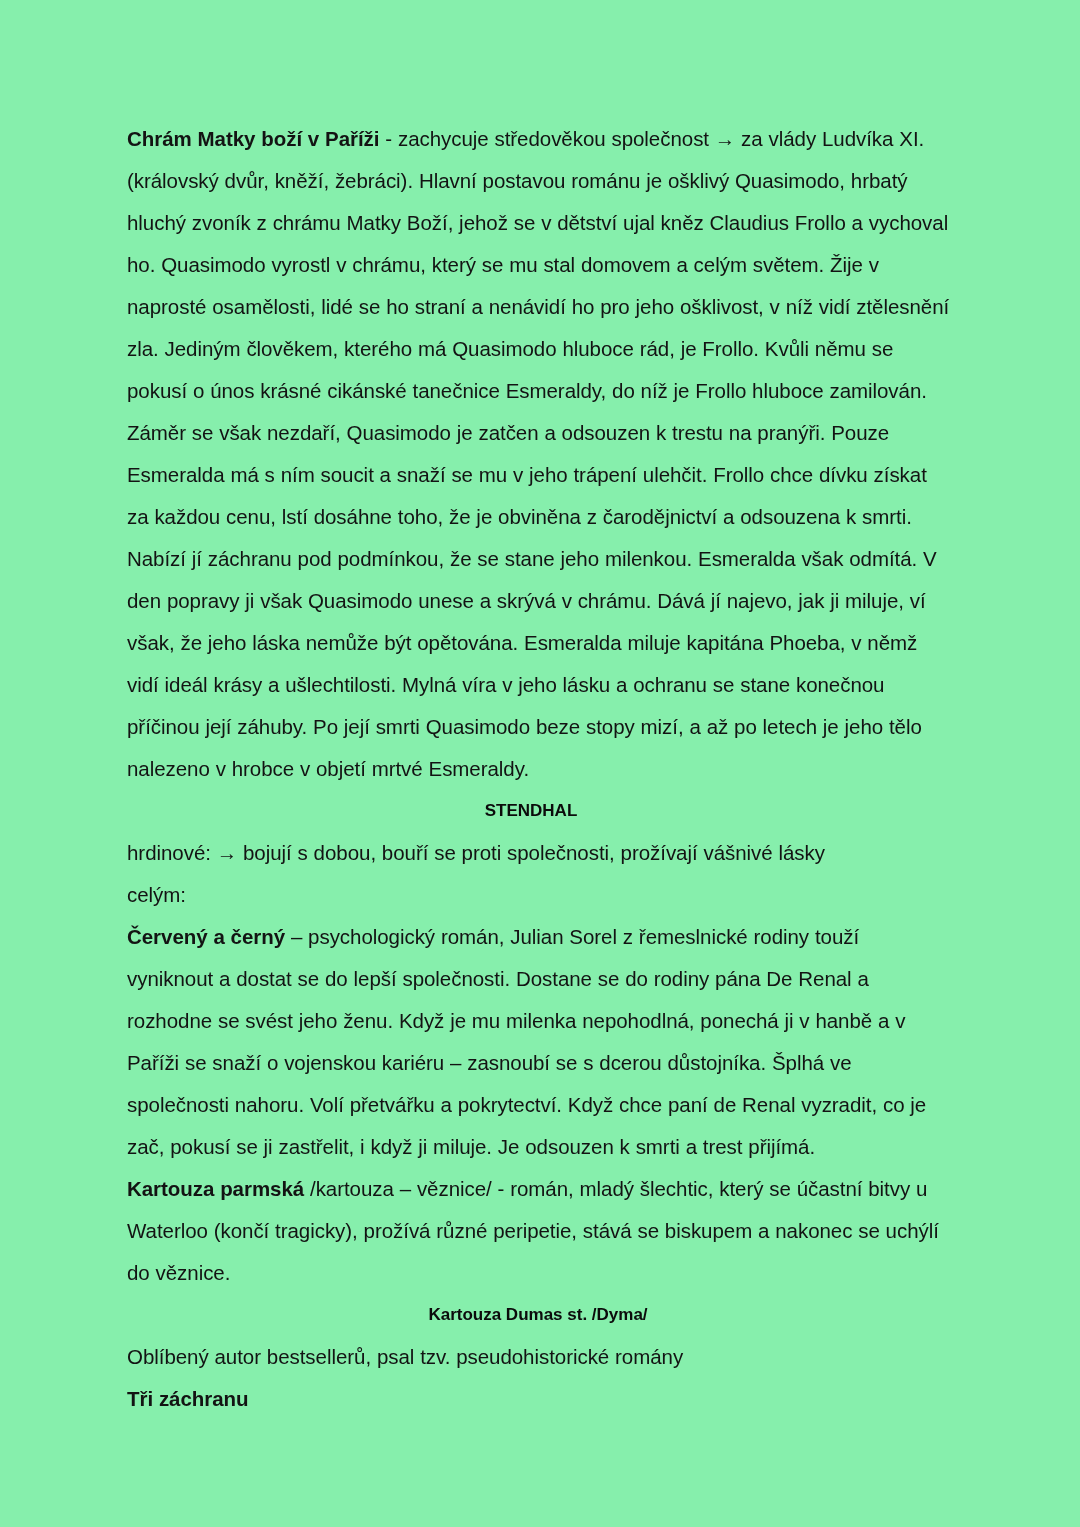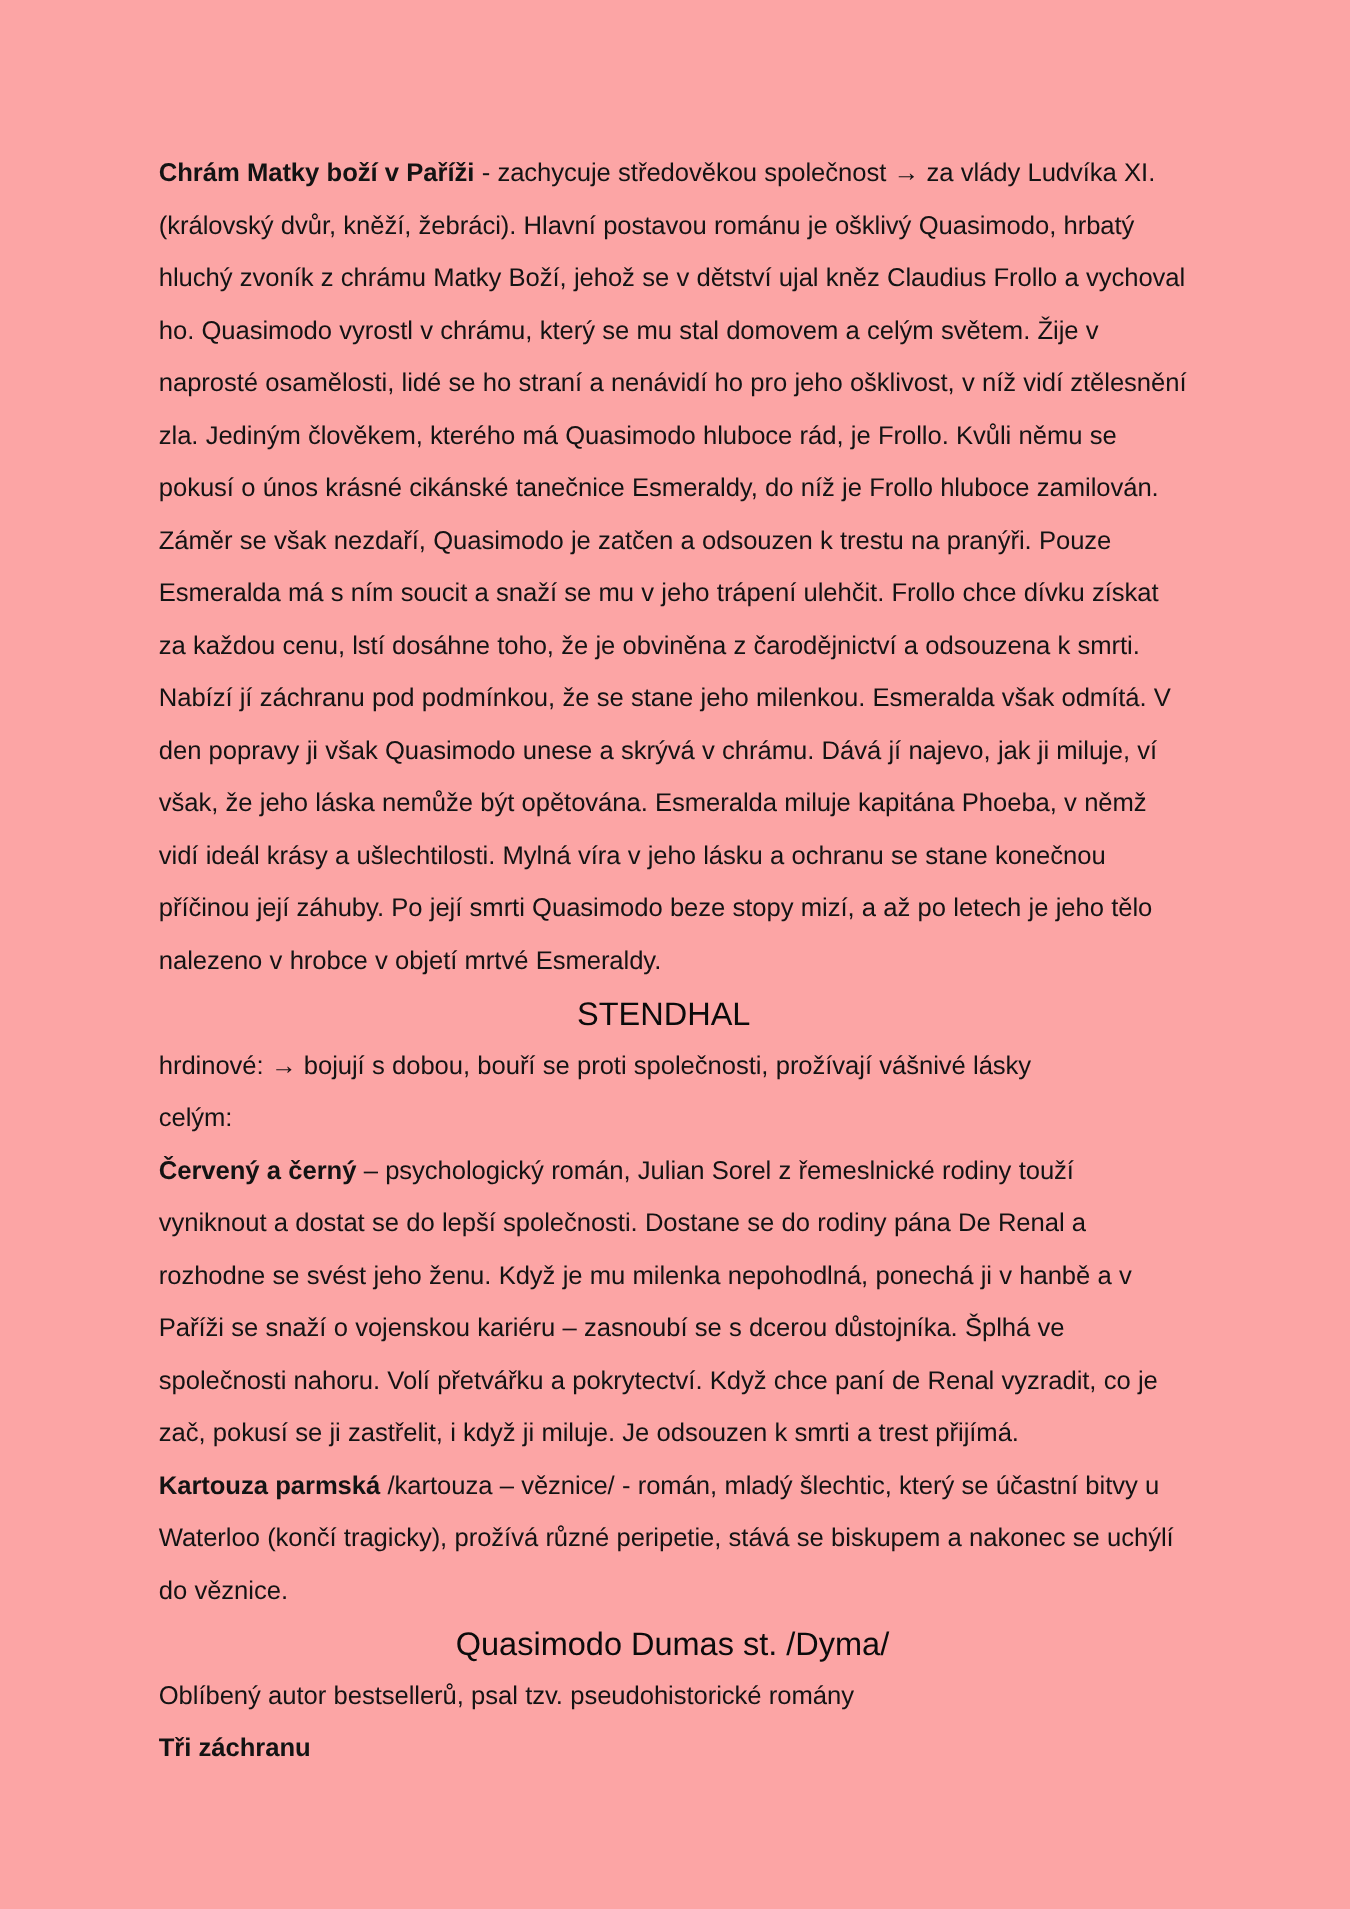--- a/index.html
+++ b/index.html
@@ -5,21 +5,21 @@
 <style>
   html, body {
     margin: 0;
     padding: 0;
     background: #ffffff;
   }
   .page {
     position: relative;
     width: 1080px;
     height: 1527px;
-    background: #fca5a5;
+    background: #86efac;
     box-sizing: border-box;
     font-family: "Liberation Sans", sans-serif;
     color: #0d0d0d;
     overflow: hidden;
   }
   .content {
     position: absolute;
     left: 127px;
     top: 118px;
     width: 824px;
@@ -30,23 +30,23 @@
     text-align: left;
     margin: 0;
     color: #131313;
     letter-spacing: -0.05px;
     word-spacing: 0.2px;
   }
   .para.block {
     margin-bottom: 0;
   }
   .heading {
-    font-size: 26px;
+    font-size: 17px;
     line-height: 42px;
-    font-weight: normal;
+    font-weight: bold;
     text-align: center;
     margin: 0;
     color: #0b0b0b;
   }
   .heading.h-stendhal {
     padding-right: 16px;
   }
   .heading.h-dumas {
     padding-right: 2px;
   }
@@ -66,20 +66,20 @@
 
 
     <p class="para">hrdinové: → bojují s dobou, bouří se proti společnosti, prožívají vášnivé lásky</p>
 
     <p class="para">celým:</p>
 
     <p class="para block"><span class="lead">Červený a černý</span><span> – psychologický román, Julian Sorel z řemeslnické rodiny touží vyniknout a dostat se do lepší společnosti. Dostane se do rodiny pána De Renal a rozhodne se svést jeho ženu. Když je mu milenka nepohodlná, ponechá ji v hanbě a v Paříži se snaží o vojenskou kariéru – zasnoubí se s dcerou důstojníka. Šplhá ve společnosti nahoru. Volí přetvářku a pokrytectví. Když chce paní de Renal vyzradit, co je zač, pokusí se ji zastřelit, i když ji miluje. Je odsouzen k smrti a trest přijímá.</span></p>
 
     <p class="para block"><span class="lead">Kartouza parmská</span><span> /kartouza – věznice/ - román, mladý šlechtic, který se účastní bitvy u Waterloo (končí tragicky), prožívá různé peripetie, stává se biskupem a nakonec se uchýlí do věznice.</span></p>
 
-    <p class="heading h-dumas">Quasimodo Dumas st. /Dyma/</p>
+    <p class="heading h-dumas">Kartouza Dumas st. /Dyma/</p>
 
     <p class="para">Oblíbený autor bestsellerů, psal tzv. pseudohistorické romány</p>
 
     <p class="para"><span class="lead">Tři záchranu</span></p>
 
   </div>
 </div>
 
 </body></html>

